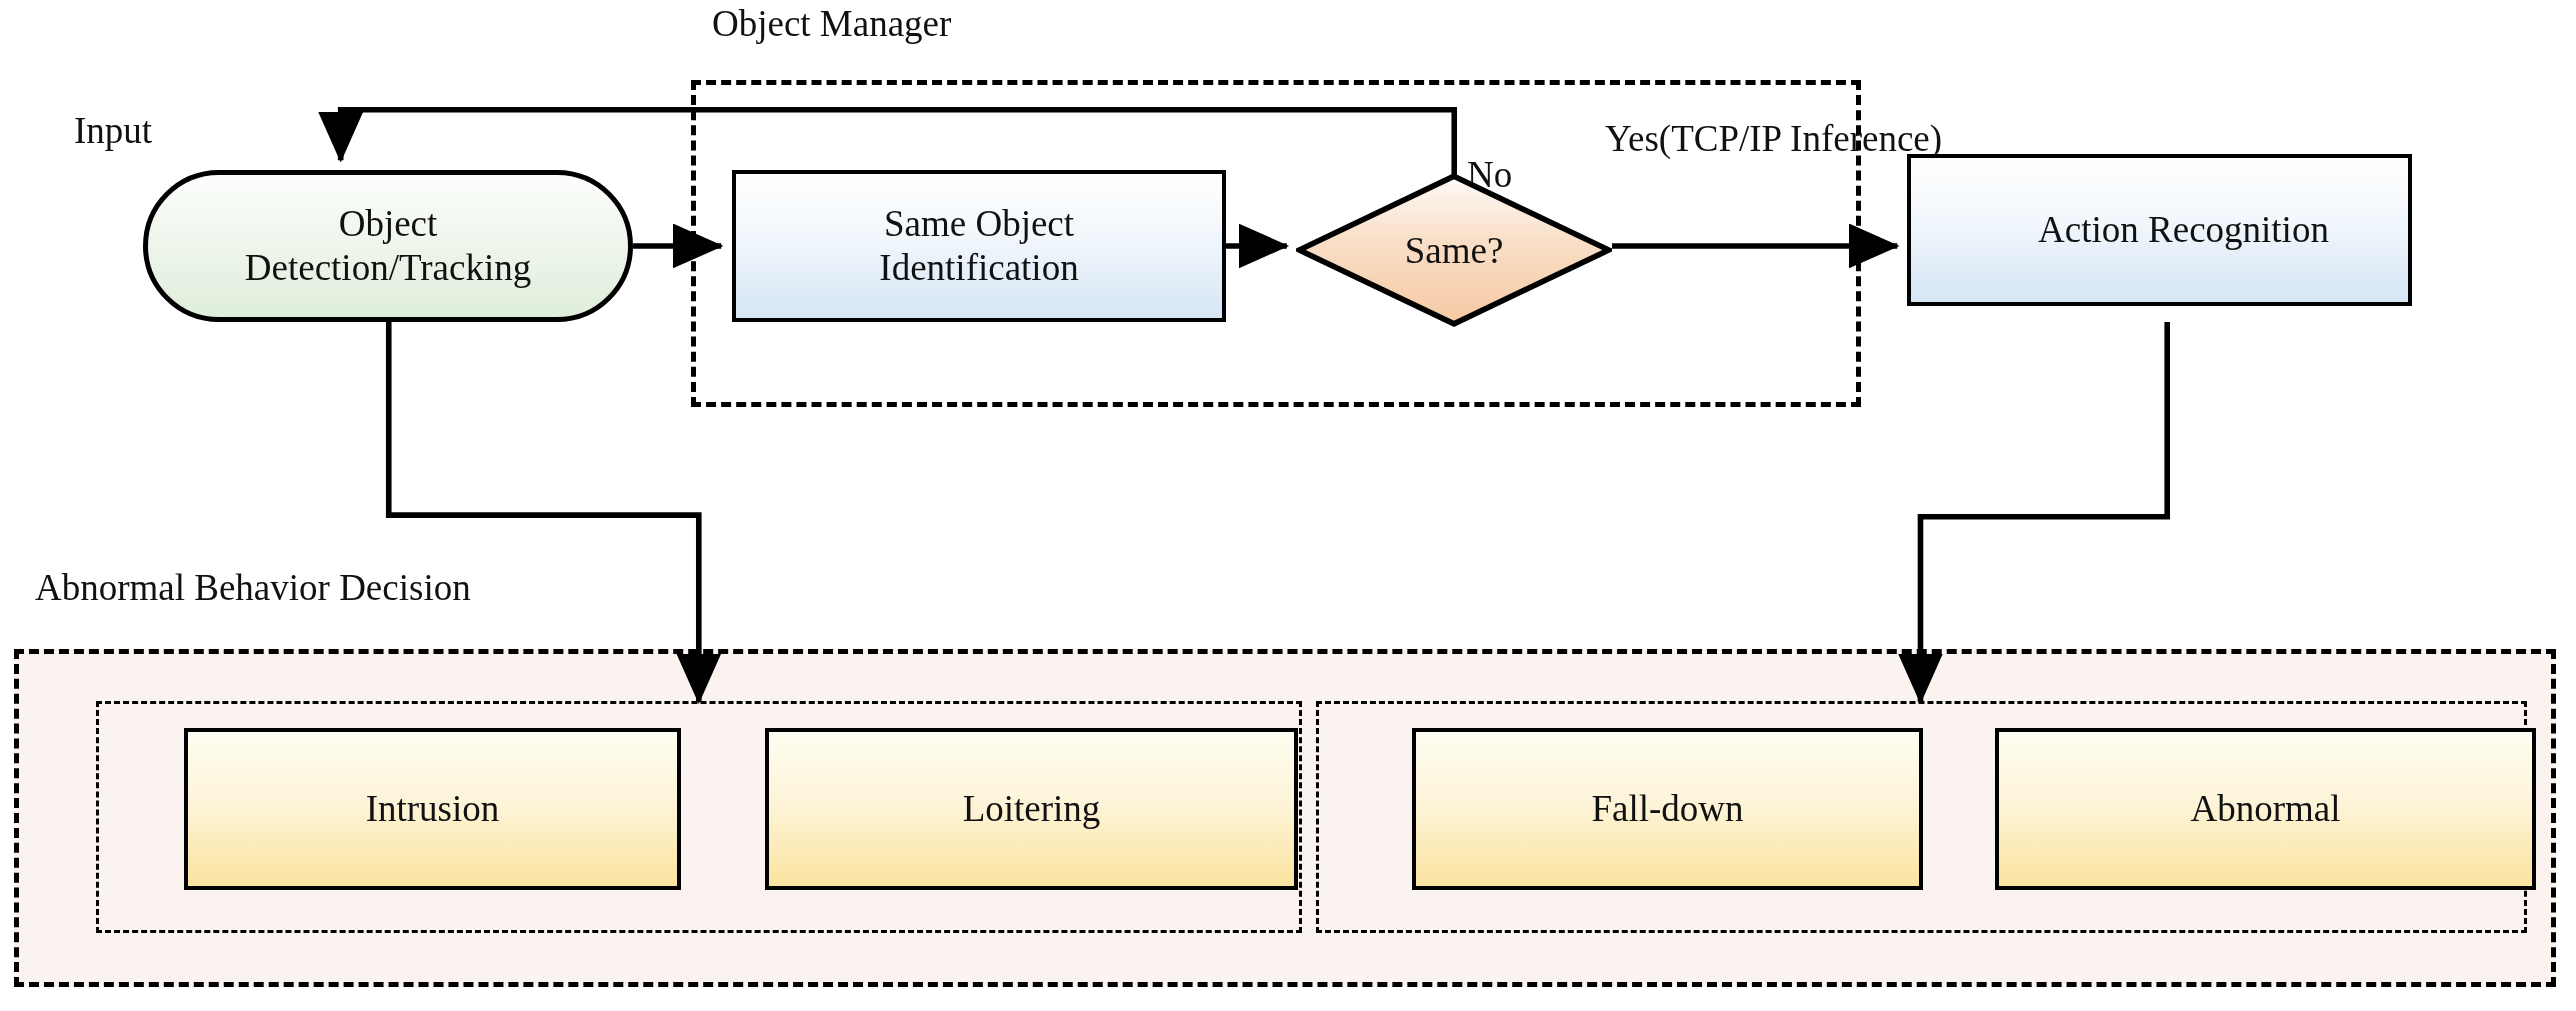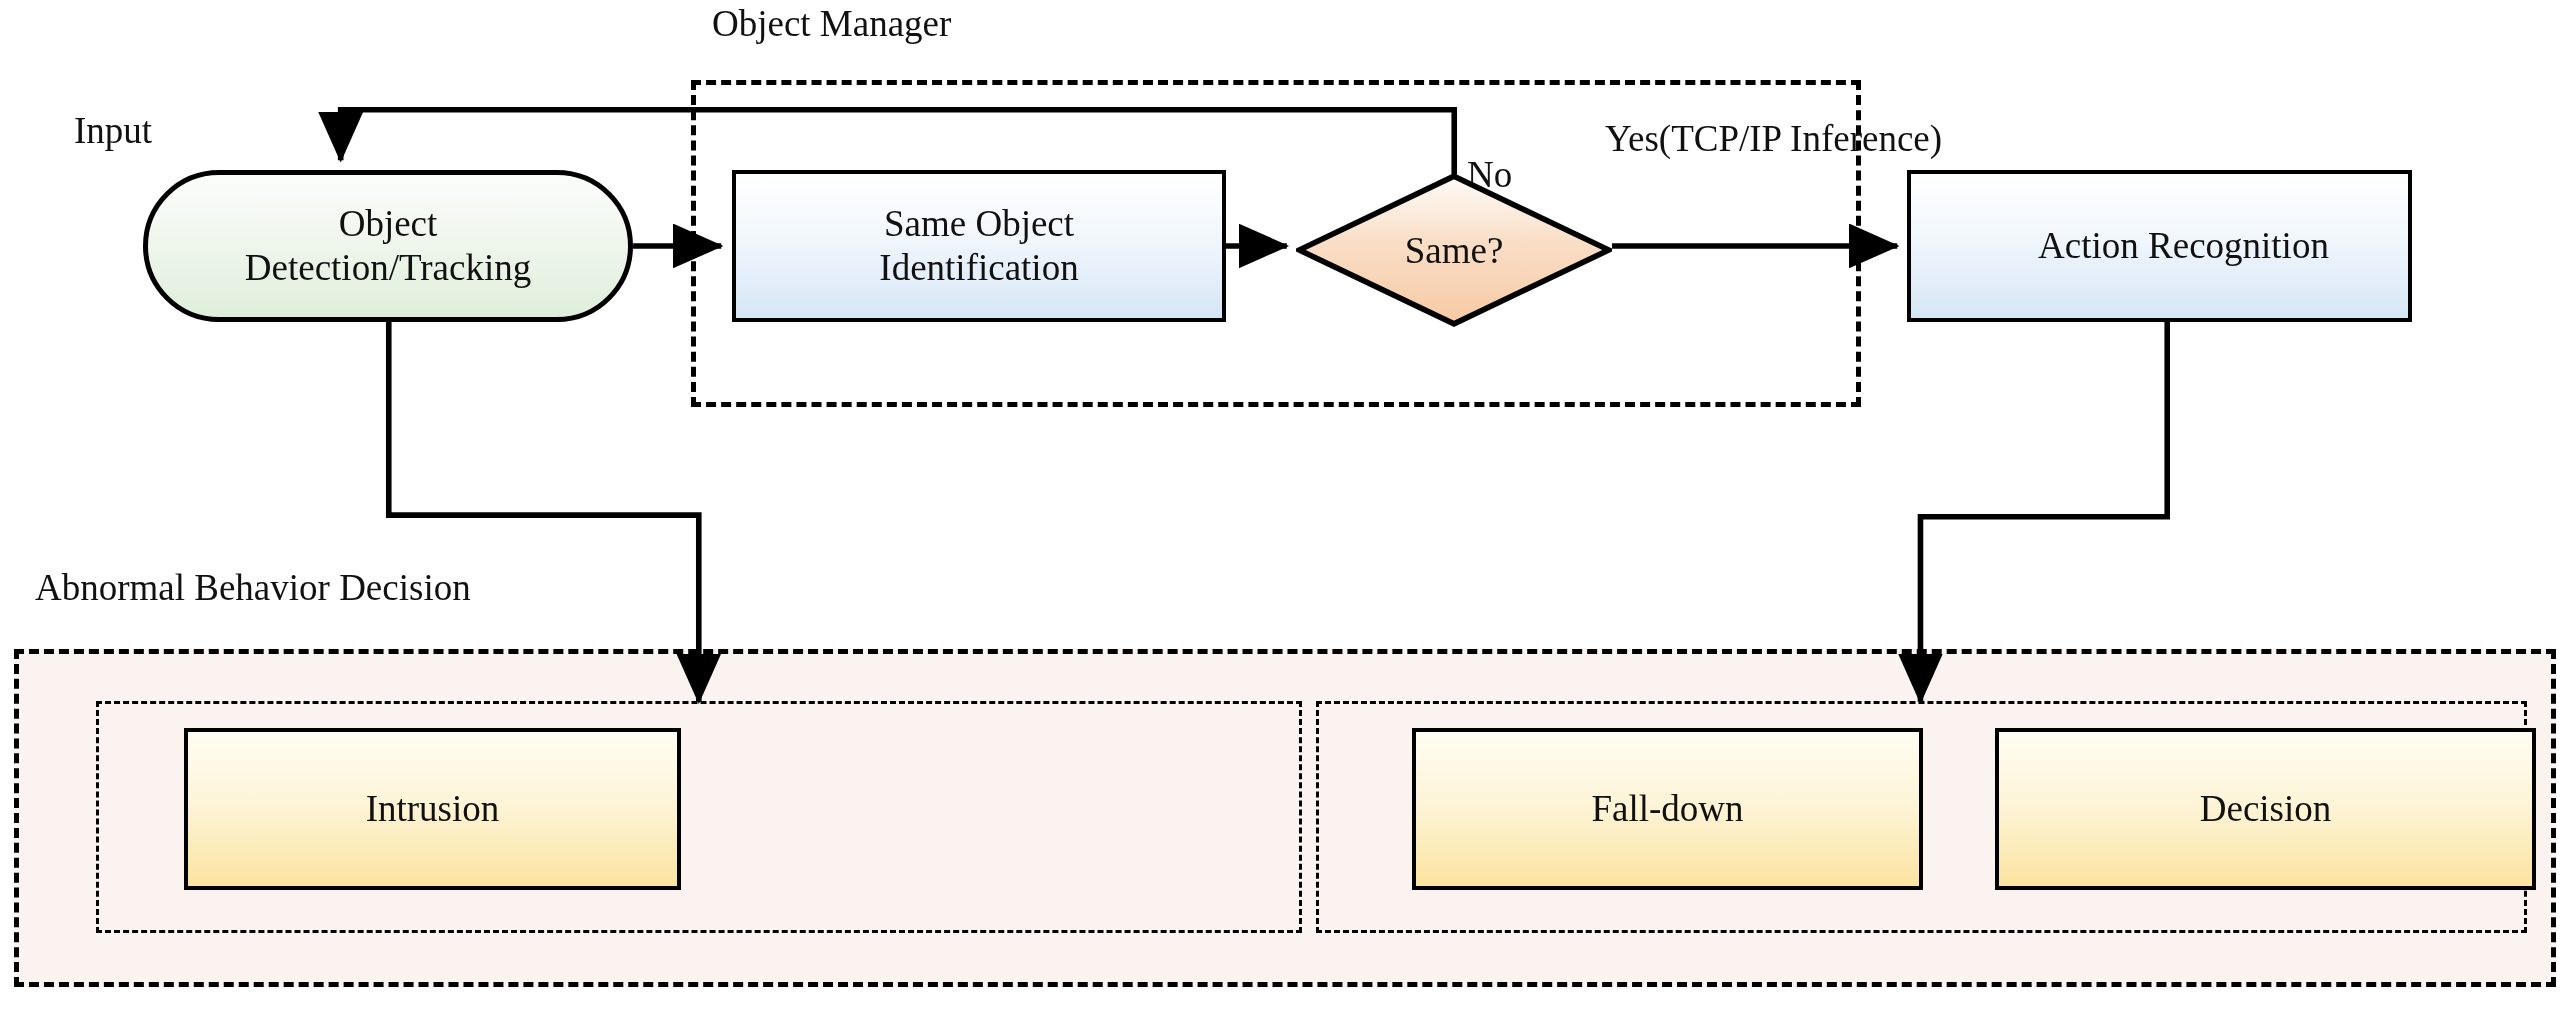--- a/index.html
+++ b/index.html
@@ -22,21 +22,21 @@
   .node{position:absolute;box-sizing:border-box;display:flex;align-items:center;
         justify-content:center;text-align:center;border:4.8px solid #000;
         font-size:37px;line-height:1.18;color:#111;}
   .stadium{border-radius:800px;border-width:5.6px;
            background:linear-gradient(180deg,#fbfdfb 0%,#f2f7ef 38%,#dfeedb 100%);}
   .proc-blue{background:linear-gradient(180deg,#ffffff 0%,#f2f7fc 42%,#d6e6f5 100%);}
   .proc-yellow{background:linear-gradient(180deg,#fffdf2 0%,#fdf4d7 48%,#fbe3a0 100%);margin-left:44px;}
 
   .n-detect{left:143px;top:170px;width:490px;height:152px;}
   .n-ident{left:732px;top:170px;width:494px;height:152px;}
-  .n-action{left:1907px;top:170px;width:505px;height:152px;padding-left:48px;}
+  .n-action{left:1907px;top:154px;width:505px;height:152px;padding-left:48px;}
 
   .n-intrusion{left:140px;top:728px;width:497px;height:162px;}
   .n-loiter{left:721px;top:728px;width:533px;height:162px;}
   .n-fall{left:1368px;top:728px;width:511px;height:162px;}
   .n-violence{left:1951px;top:728px;width:541px;height:162px;}
 
   
   .diamond-wrap{position:absolute;left:1296px;top:173px;width:316px;height:154px;}
   .diamond-wrap svg{position:absolute;left:0;top:0;width:100%;height:100%;}
   .diamond-text{position:absolute;left:0;top:0;width:100%;height:100%;
@@ -102,17 +102,18 @@
         </linearGradient>
       </defs>
       <polygon points="197,4 390,96 197,188 4,96" fill="url(#dg)" stroke="#000" stroke-width="7"></polygon>
     </svg>
     <div class="diamond-text">Same?</div>
   </div>
 
   <div class="node proc-blue n-action">Action Recognition</div>
 
   <div class="node proc-yellow n-intrusion">Intrusion</div>
+  <div class="node proc-yellow n-loiter">Loitering</div>
   <div class="node proc-yellow n-fall">Fall-down</div>
-  <div class="node proc-yellow n-violence">Decision</div>
+  <div class="node proc-yellow n-violence">Abnormal</div>
 
 </div>
 
 
 </body></html>

